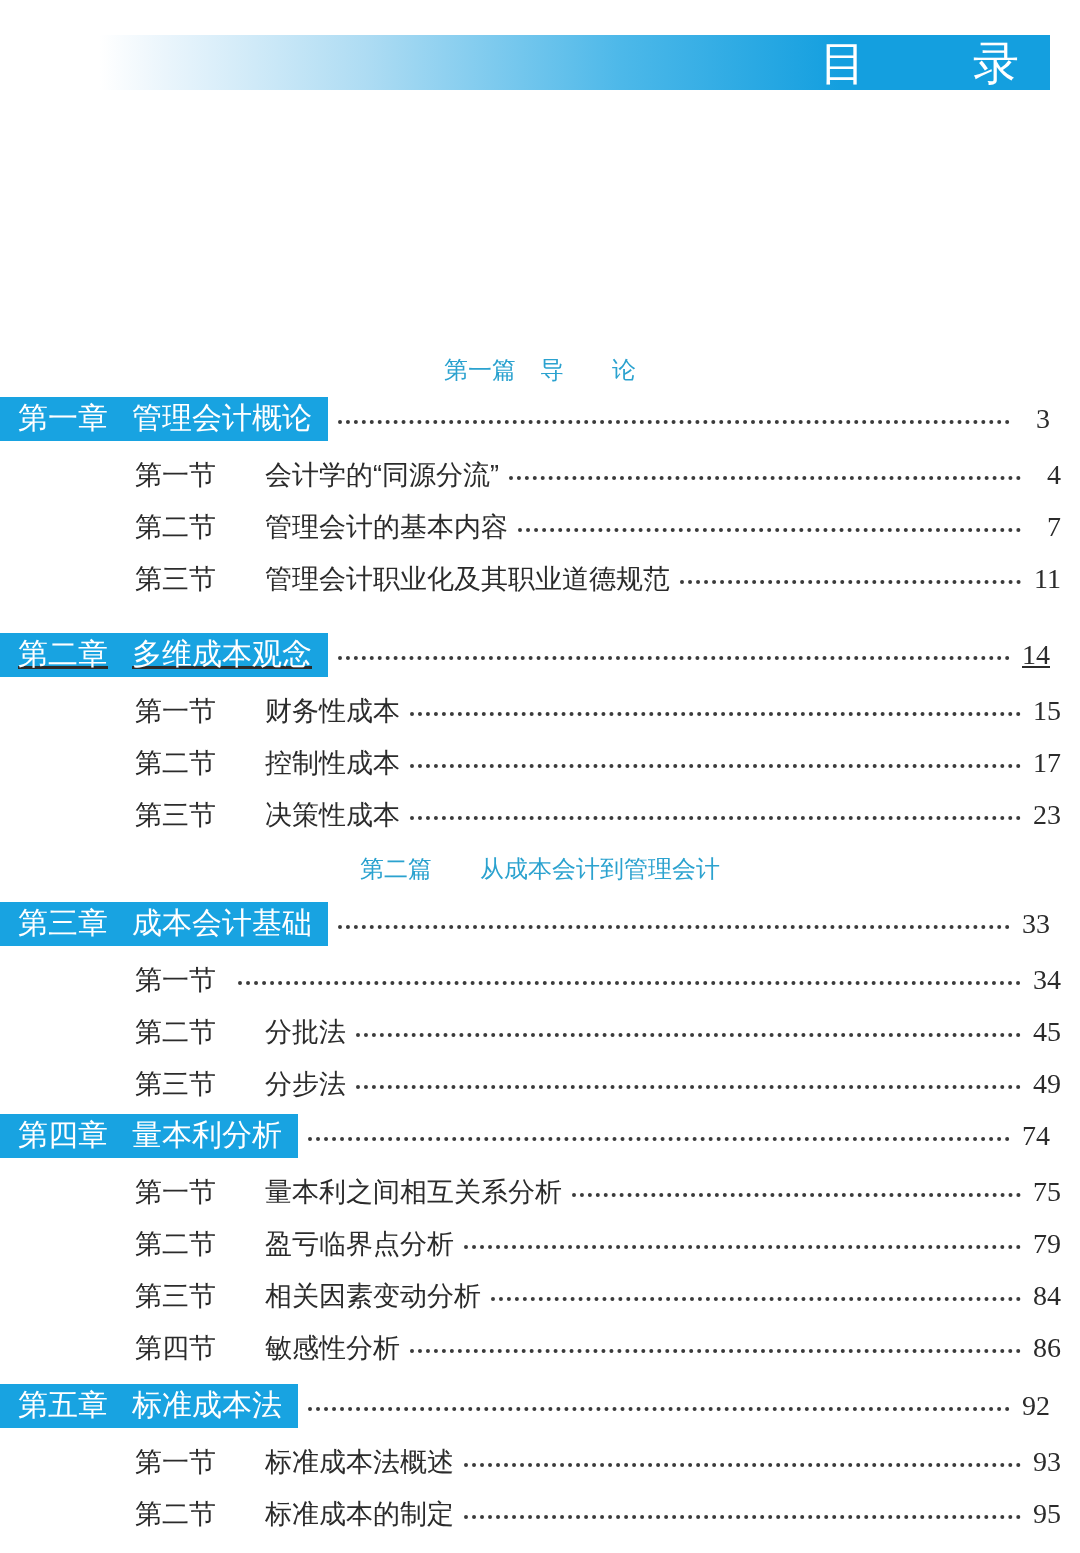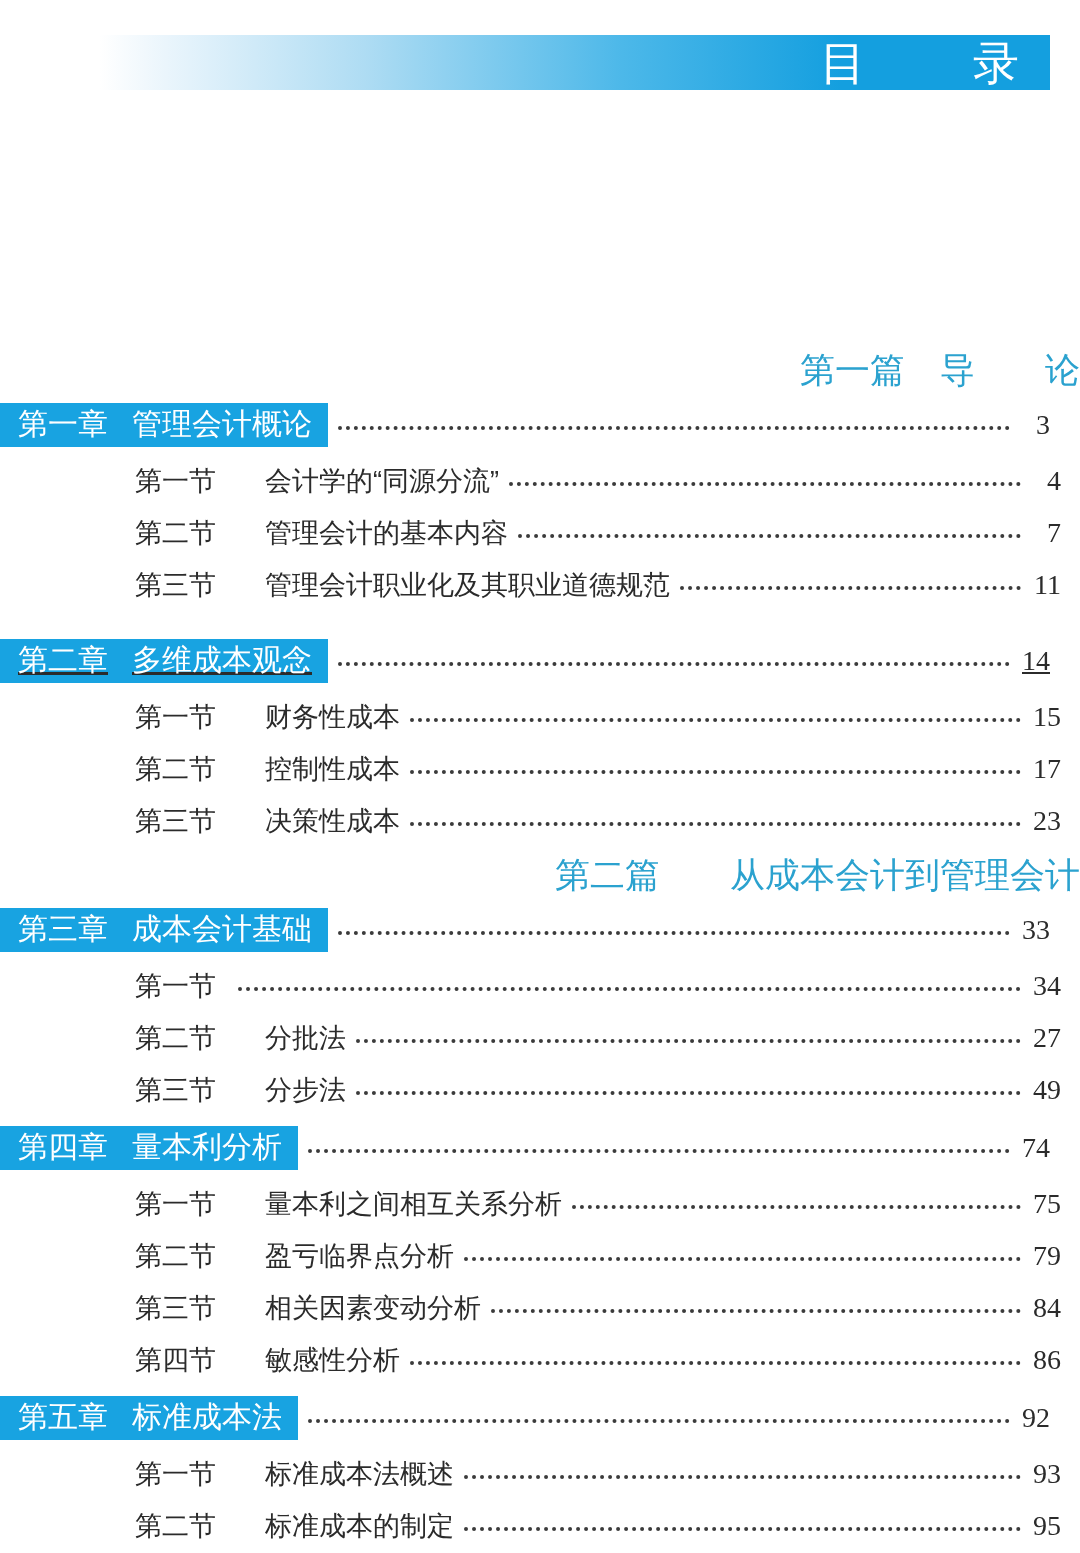--- a/index.html
+++ b/index.html
@@ -37,35 +37,35 @@
   .banner-title {
     font-size: 46px;
     font-weight: normal;
     color: #ffffff;
     letter-spacing: 5px;
     line-height: 1;
     white-space: pre;
   }
   
   .part-title {
-    text-align: right;
-    font-size: 35px;
+    text-align: center;
+    font-size: 24px;
     color: var(--part-title);
     line-height: 47px;
     white-space: pre;
   }
   .mt256 { margin-top: 256px; }
   .mt0   { margin-top: 4px; }
   
   .chapter-row {
     display: flex;
     align-items: center;
     padding-right: 30px;
   }
-  .mt18 { margin-top: 10px; }
+  .mt18 { margin-top: 4px; }
   .mt24 { margin-top: 28px; text-decoration: underline; }
   .mt10 { margin-top: 10px; }
   .chapter-box {
     background: var(--chapter-bar);
     color: #ffffff;
     font-size: 30px;
     line-height: 40px;
     padding: 1px 16px 3px 18px;
     white-space: nowrap;
     flex: none;
@@ -195,21 +195,21 @@
   <div class="sections">
     <div class="section-row">
       <span class="section-label">第一节</span>
       <div class="leader"></div>
       <div class="page-num">34</div>
     </div>
     <div class="section-row">
       <span class="section-label">第二节</span>
       <span class="section-title">分批法</span>
       <div class="leader"></div>
-      <div class="page-num">27</div>
+      <div class="page-num">45</div>
     </div>
     <div class="section-row">
       <span class="section-label">第三节</span>
       <span class="section-title">分步法</span>
       <div class="leader"></div>
       <div class="page-num">49</div>
     </div>
   </div>
 </div>
 

